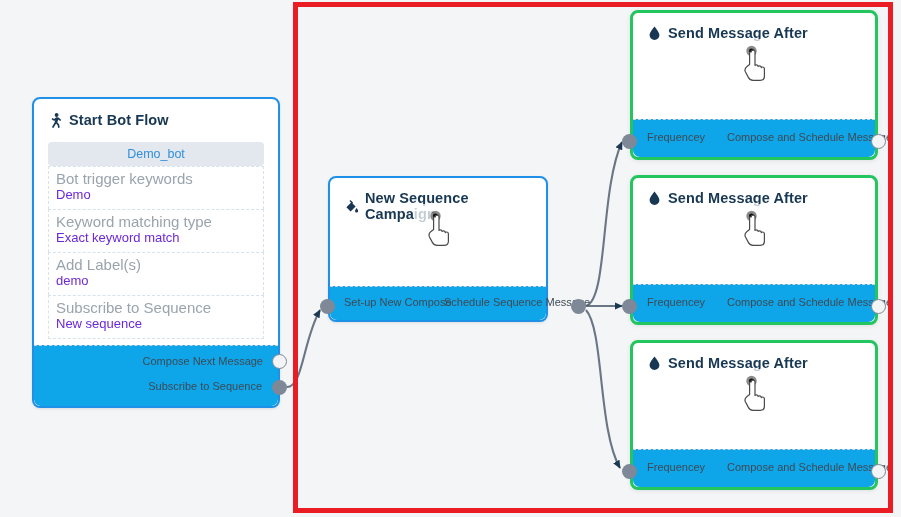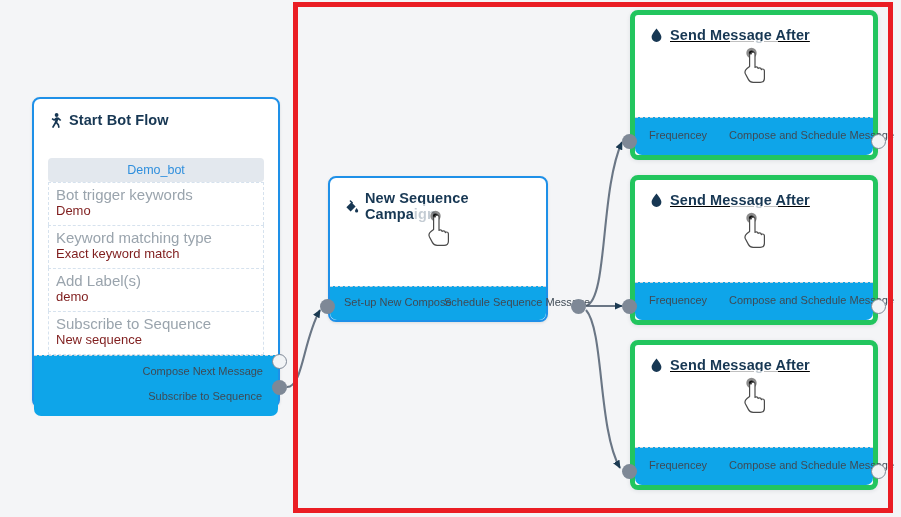--- a/index.html
+++ b/index.html
@@ -31,23 +31,22 @@
     background: #ffffff;
     border-radius: 8px;
     z-index: 3;
     box-sizing: border-box;
   }
   .node.selected {
     border: 2px solid #1e90e8;
     box-shadow: 0 1px 3px rgba(0,0,0,0.10);
   }
   .node.plain {
-    border: 5px solid #22c55e;
+    border: 3px solid #22c55e;
     box-shadow: 0 1px 4px rgba(30,40,60,0.10);
-    text-decoration: underline;
   }
 
   .node-title {
     display: flex;
     align-items: center;
     gap: 6px;
     font-size: 14.5px;
     font-weight: bold;
     color: #173753;
     letter-spacing: .1px;
@@ -69,21 +68,21 @@
     height: 311px;
     background: #ffffff;
     display: flex;
     flex-direction: column;
   }
   #start-node .body {
     padding: 13px 14px 0 14px;
     flex: 1 1 auto;
   }
   .bot-pill {
-    margin-top: 30px;
+    margin-top: 14px;
     height: 24px;
     border-radius: 4px;
     background: #e3e8ee;
     color: #2f8fdd;
     font-size: 12.5px;
     display: flex;
     align-items: center;
     justify-content: center;
   }
   .field {
@@ -93,21 +92,21 @@
   }
   .field:first-of-type { margin-top: 11px; }
   .field:last-of-type { border-bottom: 1px dashed #d6e2ee; }
   .field .f-label {
     font-size: 15px;
     color: #9aa4ad;
     line-height: 13px;
   }
   .field .f-value {
     font-size: 13px;
-    color: #7f1d1d;
+    color: #6d28d9;
     line-height: 17px;
     margin-top: 1px;
   }
 
   
   .node-footer {
     background: #0ea5e9;
     border-top: 1px dashed #ccd4dc;
     border-radius: 0 0 7px 7px;
     position: relative;

